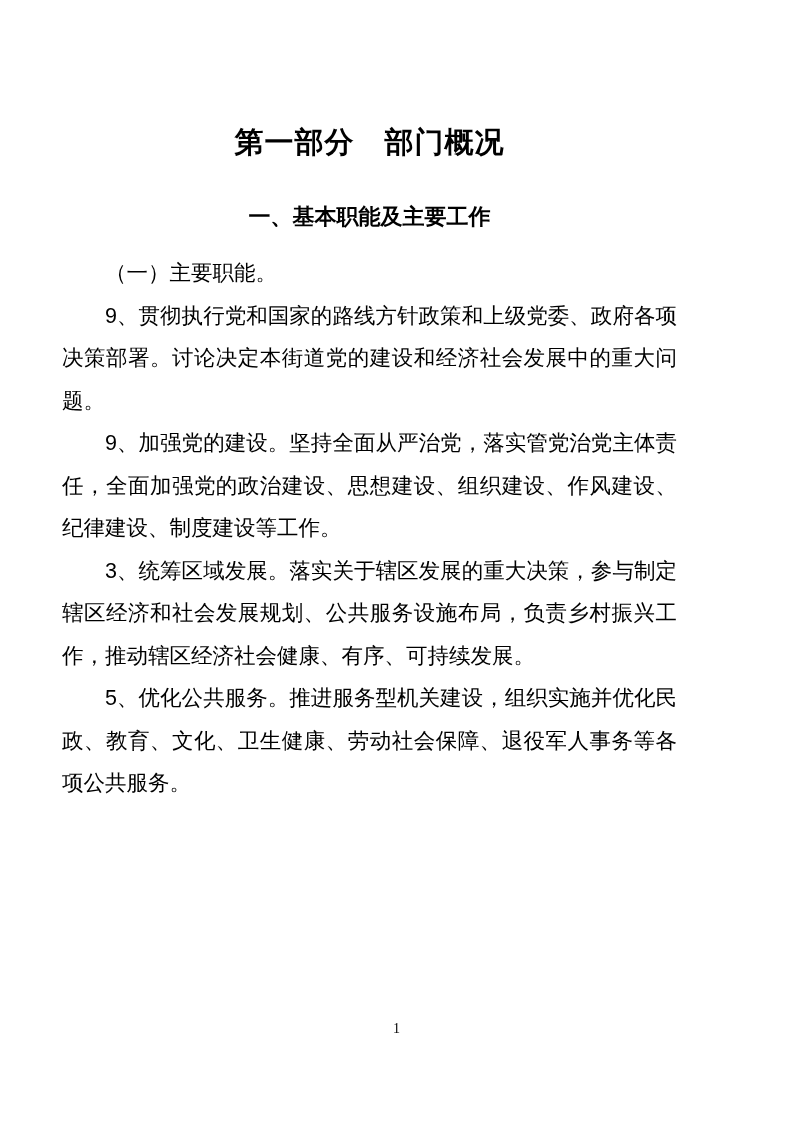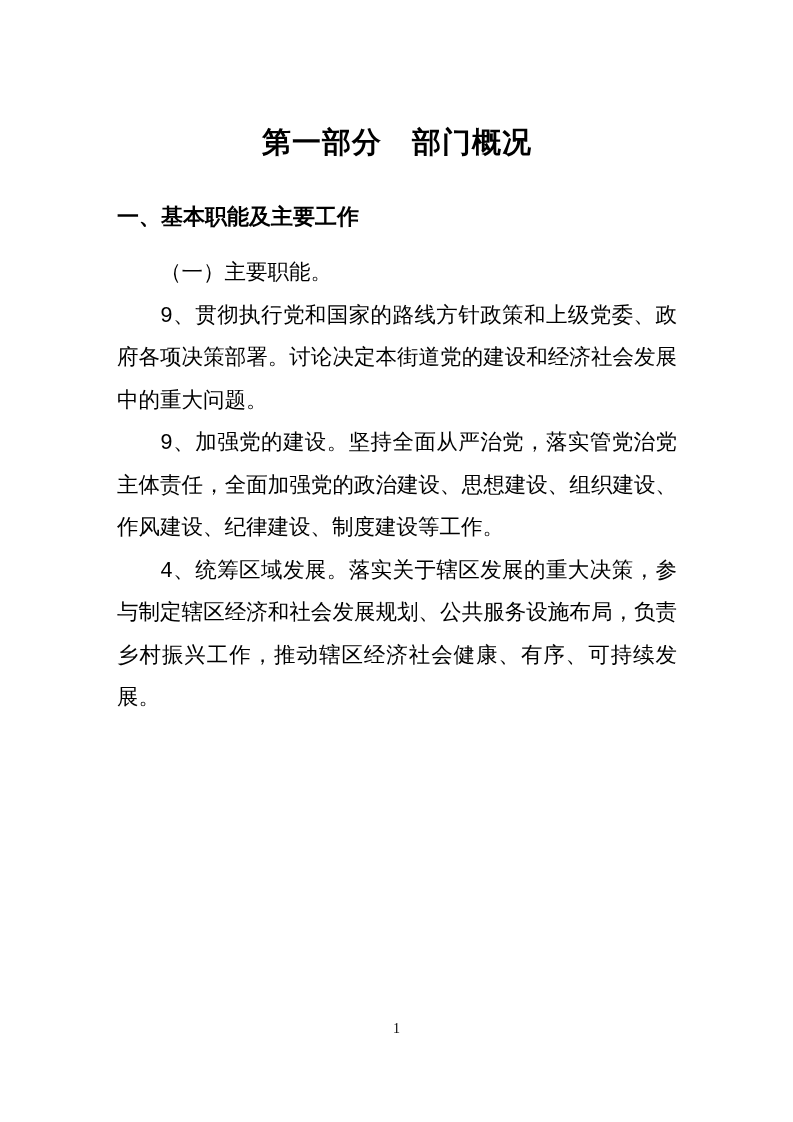--- a/index.html
+++ b/index.html
@@ -11,21 +11,21 @@
     width: 793px;
     height: 1122px;
     position: relative;
     overflow: hidden;
   }
   .page {
     position: relative;
     width: 793px;
     height: 970px;
     box-sizing: border-box;
-    padding: 0 116px 0 117px;
+    padding: 0 116px 0 62px;
     background: #ffffff;
     color: #000000;
   }
   .doc-title {
     margin: 0;
     padding-top: 123px;
     text-align: center;
     font-family: "Liberation Sans", sans-serif;
     font-weight: 700;
     font-size: 29px;
@@ -33,24 +33,25 @@
     letter-spacing: 1px;
     color: #000000;
   }
   .section-heading {
     margin: 41px 0 0 0;
     font-family: "Liberation Sans", sans-serif;
     font-weight: 700;
     font-size: 22px;
     line-height: 30px;
     color: #000000;
+    text-align: center;
   }
   .body-text {
     margin-top: 20px;
-    font-family: Liberation Mono, monospace;
+    font-family: Liberation Sans, sans-serif;
     font-size: 21.5px;
     line-height: 42.5px;
     text-align: justify;
     color: #000000;
   }
   .body-text p {
     margin: 0;
     padding: 0;
     text-indent: 2em;
   }
@@ -72,18 +73,19 @@
 <div class="page">
 
   <h1 class="doc-title">第一部分　部门概况</h1>
 
   <h2 class="section-heading">一、基本职能及主要工作</h2>
 
   <div class="body-text">
     <p>（一）主要职能。</p>
     <p>9、贯彻执行党和国家的路线方针政策和上级党委、政府各项决策部署。讨论决定本街道党的建设和经济社会发展中的重大问题。</p>
     <p>9、加强党的建设。坚持全面从严治党，落实管党治党主体责任，全面加强党的政治建设、思想建设、组织建设、作风建设、纪律建设、制度建设等工作。</p>
-    <p>4、统筹区域发展。落实关于辖区发展的重大决策，参与制定辖区经济和社会发展规划、公共服务设施布局，负责乡村振兴工作，推动辖区经济社会健康、有序、可持续发展。</p>
+    <p>3、统筹区域发展。落实关于辖区发展的重大决策，参与制定辖区经济和社会发展规划、公共服务设施布局，负责乡村振兴工作，推动辖区经济社会健康、有序、可持续发展。</p>
+    <p>5、优化公共服务。推进服务型机关建设，组织实施并优化民政、教育、文化、卫生健康、劳动社会保障、退役军人事务等各项公共服务。</p>
   </div>
 
   <div class="page-number">1</div>
 
 </div>
 
 </body></html>

